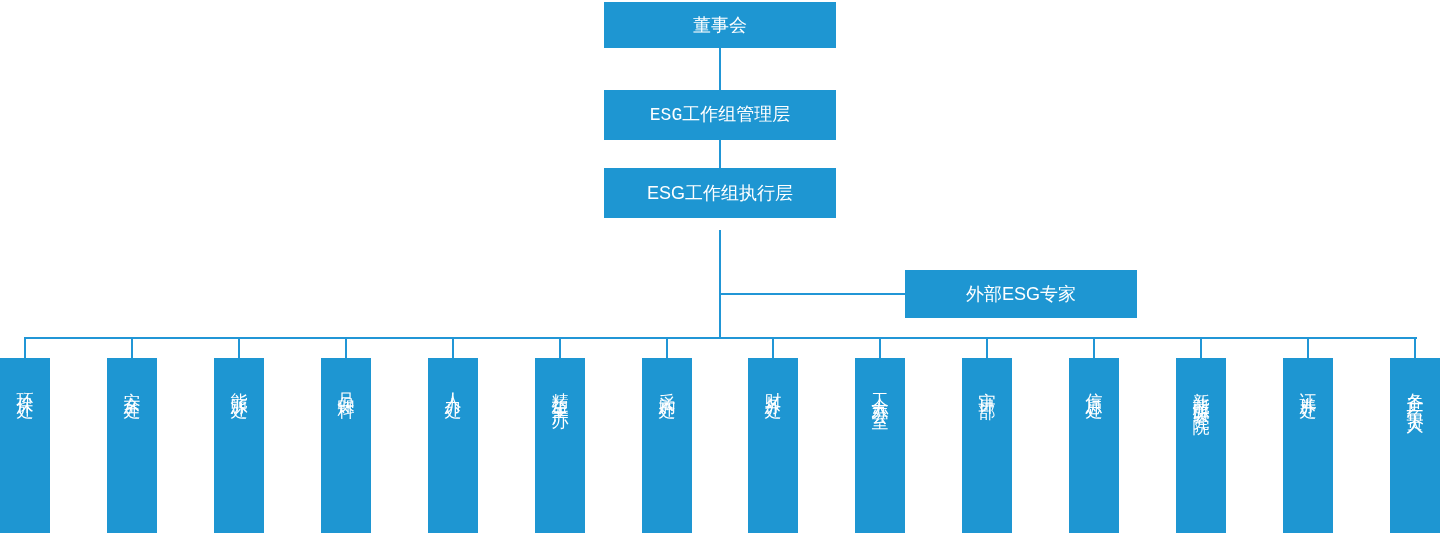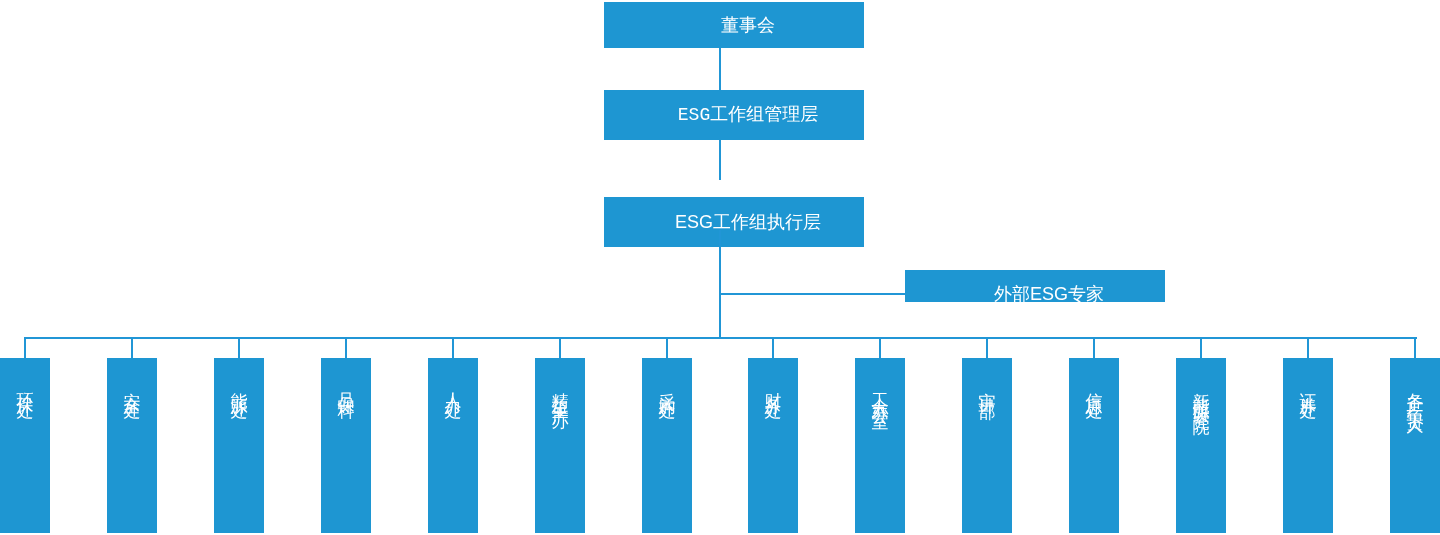--- a/index.html
+++ b/index.html
@@ -16,21 +16,20 @@
     background:var(--bg);
     overflow:hidden;
   }
   .node{
     position:absolute;
     background:var(--box);
     color:var(--txt);
     text-align:center;
     font-size:18px;
     white-space:nowrap;
-    padding-left:28px;
   }
   .node.main{left:604px;width:232px;}
   .vline{position:absolute;width:2px;background:var(--line);}
   .hline{position:absolute;height:2px;background:var(--line);}
   .rail{position:absolute;left:25px;top:337px;width:1392px;height:2px;background:var(--line);}
   .dept{
     position:absolute;top:337px;width:50px;
   }
   .stub{width:2px;height:21px;margin:0 auto;background:var(--line);}
   .dept-box{
@@ -53,27 +52,27 @@
 <div class="canvas">
 
   <div class="node main" style="top:2px;height:46px;line-height:46px;">董事会</div>
 
   <div class="vline" style="left:719px;top:48px;height:42px;"></div>
 
   <div class="node main" style="top:90px;height:50px;line-height:50px;font-family:Liberation Mono, monospace;">ESG工作组管理层</div>
 
   <div class="vline" style="left:719px;top:140px;height:40px;"></div>
 
-  <div class="node main" style="top:197px;height:50px;line-height:50px;">ESG工作组执行层</div>
+  <div class="node main" style="top:168px;height:50px;line-height:50px;">ESG工作组执行层</div>
 
   <div class="vline" style="left:719px;top:230px;height:109px;"></div>
 
   <div class="hline" style="left:720px;top:293px;width:185px;"></div>
 
-  <div class="node" style="left:905px;top:270px;width:232px;height:32px;line-height:48px;text-align:center;">外部ESG专家</div>
+  <div class="node" style="left:905px;top:270px;width:232px;height:48px;line-height:48px;text-align:center;">外部ESG专家</div>
 
   <div class="rail"></div>
 
   <div class="dept" style="left:0px">
     <div class="stub"></div>
     <div class="dept-box">
       <span class="vtext">环保处</span>
     </div>
   </div>
 

